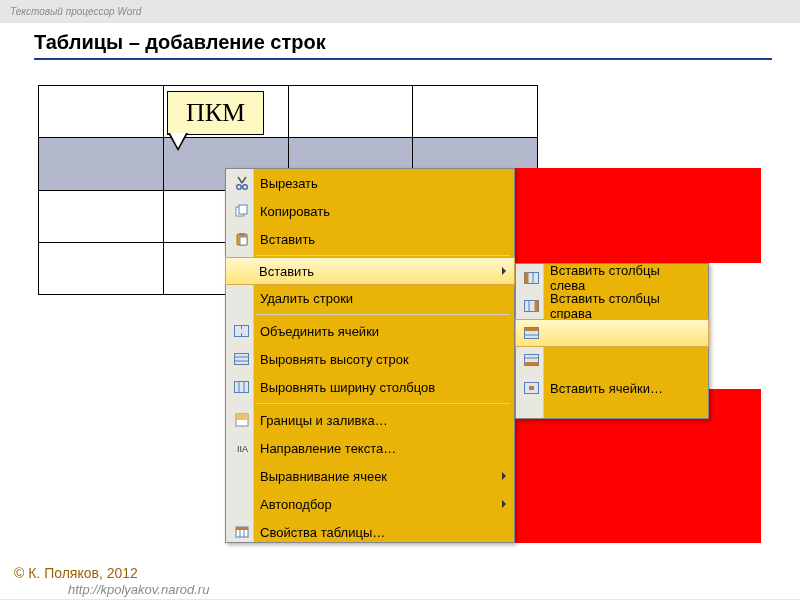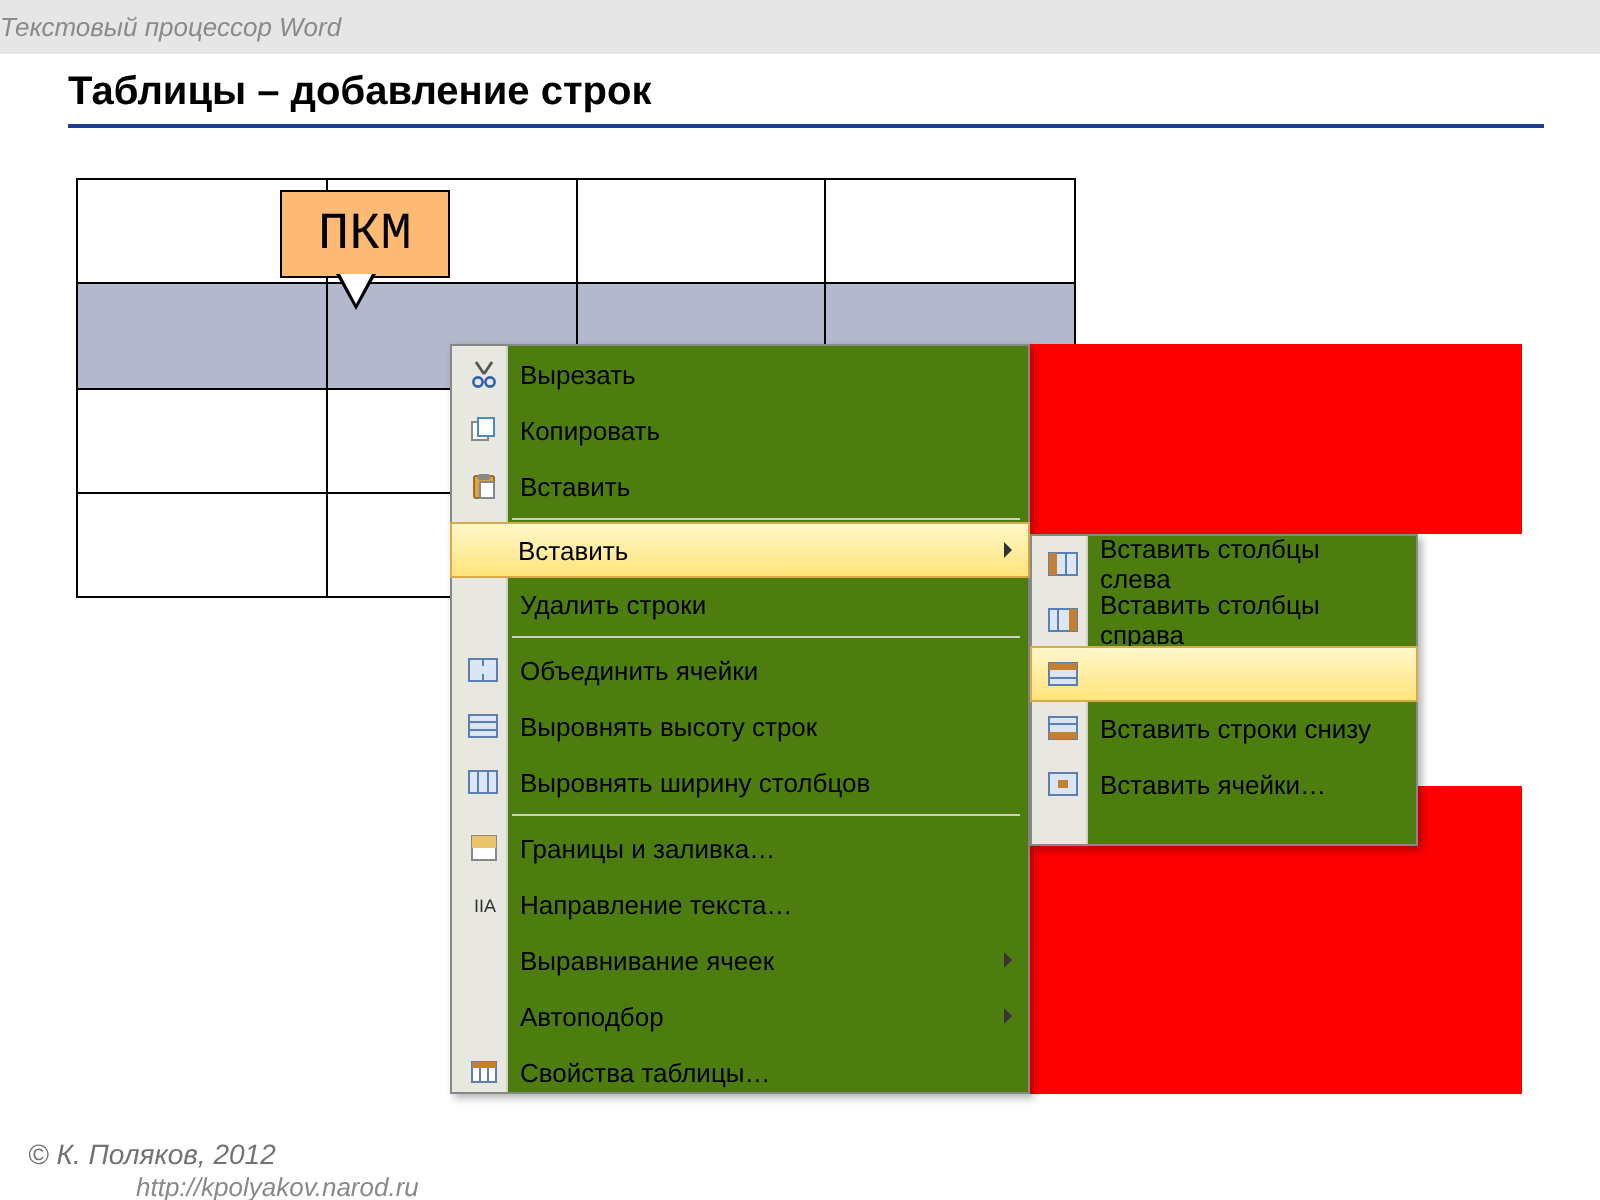--- a/index.html
+++ b/index.html
@@ -7,22 +7,22 @@
     width: 800px;
     height: 600px;
     background: #e6e6e6;
     font-family: Tahoma, Arial, sans-serif;
     position: relative;
     overflow: hidden;
   }
   .header-bar {
     color: #8a8a8a;
     font-style: italic;
-    font-size: 13px;
-    padding: 6px 0;
+    font-size: 10px;
+    padding: 6px 10px;
   }
   .slide {
     background: #fff;
     margin: 0 0 0 0;
     width: 800px;
     height: 576px;
     position: relative;
     overflow: hidden;
   }
   .title {
@@ -49,26 +49,27 @@
     border: 1.5px solid #000;
     height: 52px;
   }
   .sample-table tr.sel td { background: #b3b8cc; }
   .pkm-callout {
     position: absolute;
     left: 140px;
     top: 68px;
   }
   .pkm-box {
-    background: #fdba74;
+    background: #fef9c3;
     border: 1.2px solid #000;
     padding: 6px 18px;
-    font-family: Liberation Mono, monospace;
+    font-family: Liberation Serif, serif;
     font-size: 26px;
     font-weight: 400;
+    margin-left: 27px;
   }
   .pkm-tail {
     width: 0; height: 0;
     border-left: 10px solid transparent;
     border-right: 10px solid transparent;
     border-top: 18px solid #000;
     position: absolute;
     left: 28px; top: 42px;
   }
   .pkm-tail-inner {
@@ -89,21 +90,21 @@
   .red-block-bottom {
     position: absolute;
     left: 515px; top: 366px;
     width: 246px; height: 154px;
     background: #ff0000;
   }
 
   
   .menu {
     position: absolute;
-    background: #4d7c0f;
+    background: #eab308;
     border: 1px solid #888;
     box-shadow: 2px 2px 4px rgba(0,0,0,0.3);
     font-size: 13px;
   }
   .menu .gutter {
     position: absolute;
     left: 0; top: 0; bottom: 0;
     width: 28px;
     background: #e8e8e0;
     border-right: 1px solid #cfcfc6;
@@ -158,22 +159,21 @@
   }
   .sub-menu {
     left: 515px; top: 240px;
     width: 194px;
     height: 156px;
   }
 
   .footer-author {
     position: absolute;
     left: 14px; bottom: 18px;
-    color: #737373;
-    font-style: italic;
+    color: #a16207;
     font-size: 14px;
   }
   .footer-url {
     position: absolute;
     left: 68px; bottom: 2px;
     color: #8a8a8a;
     font-style: italic;
     font-size: 13px;
   }
 </style>
@@ -368,21 +368,20 @@
         </span>
       </div>
       <div class="item">
         <span class="icon">
           <svg width="15" height="12">
               <rect x="0.5" y="0.5" width="14" height="11" fill="#dbe6f4" stroke="#5a7fb0"></rect>
               <rect x="0.5" y="8" width="14" height="3.5" fill="#c47f30"></rect>
               <line x1="0" y1="4" x2="15" y2="4" stroke="#5a7fb0"></line>
             </svg>
         </span>
-        <span>Вставить строки снизу</span>
       </div>
       <div class="item">
         <span class="icon">
           <svg width="15" height="12">
               <rect x="0.5" y="0.5" width="14" height="11" fill="#dbe6f4" stroke="#5a7fb0"></rect>
               <rect x="5" y="4" width="5" height="4" fill="#c47f30"></rect>
             </svg>
         </span>
         <span>Вставить ячейки…</span>
       </div>

